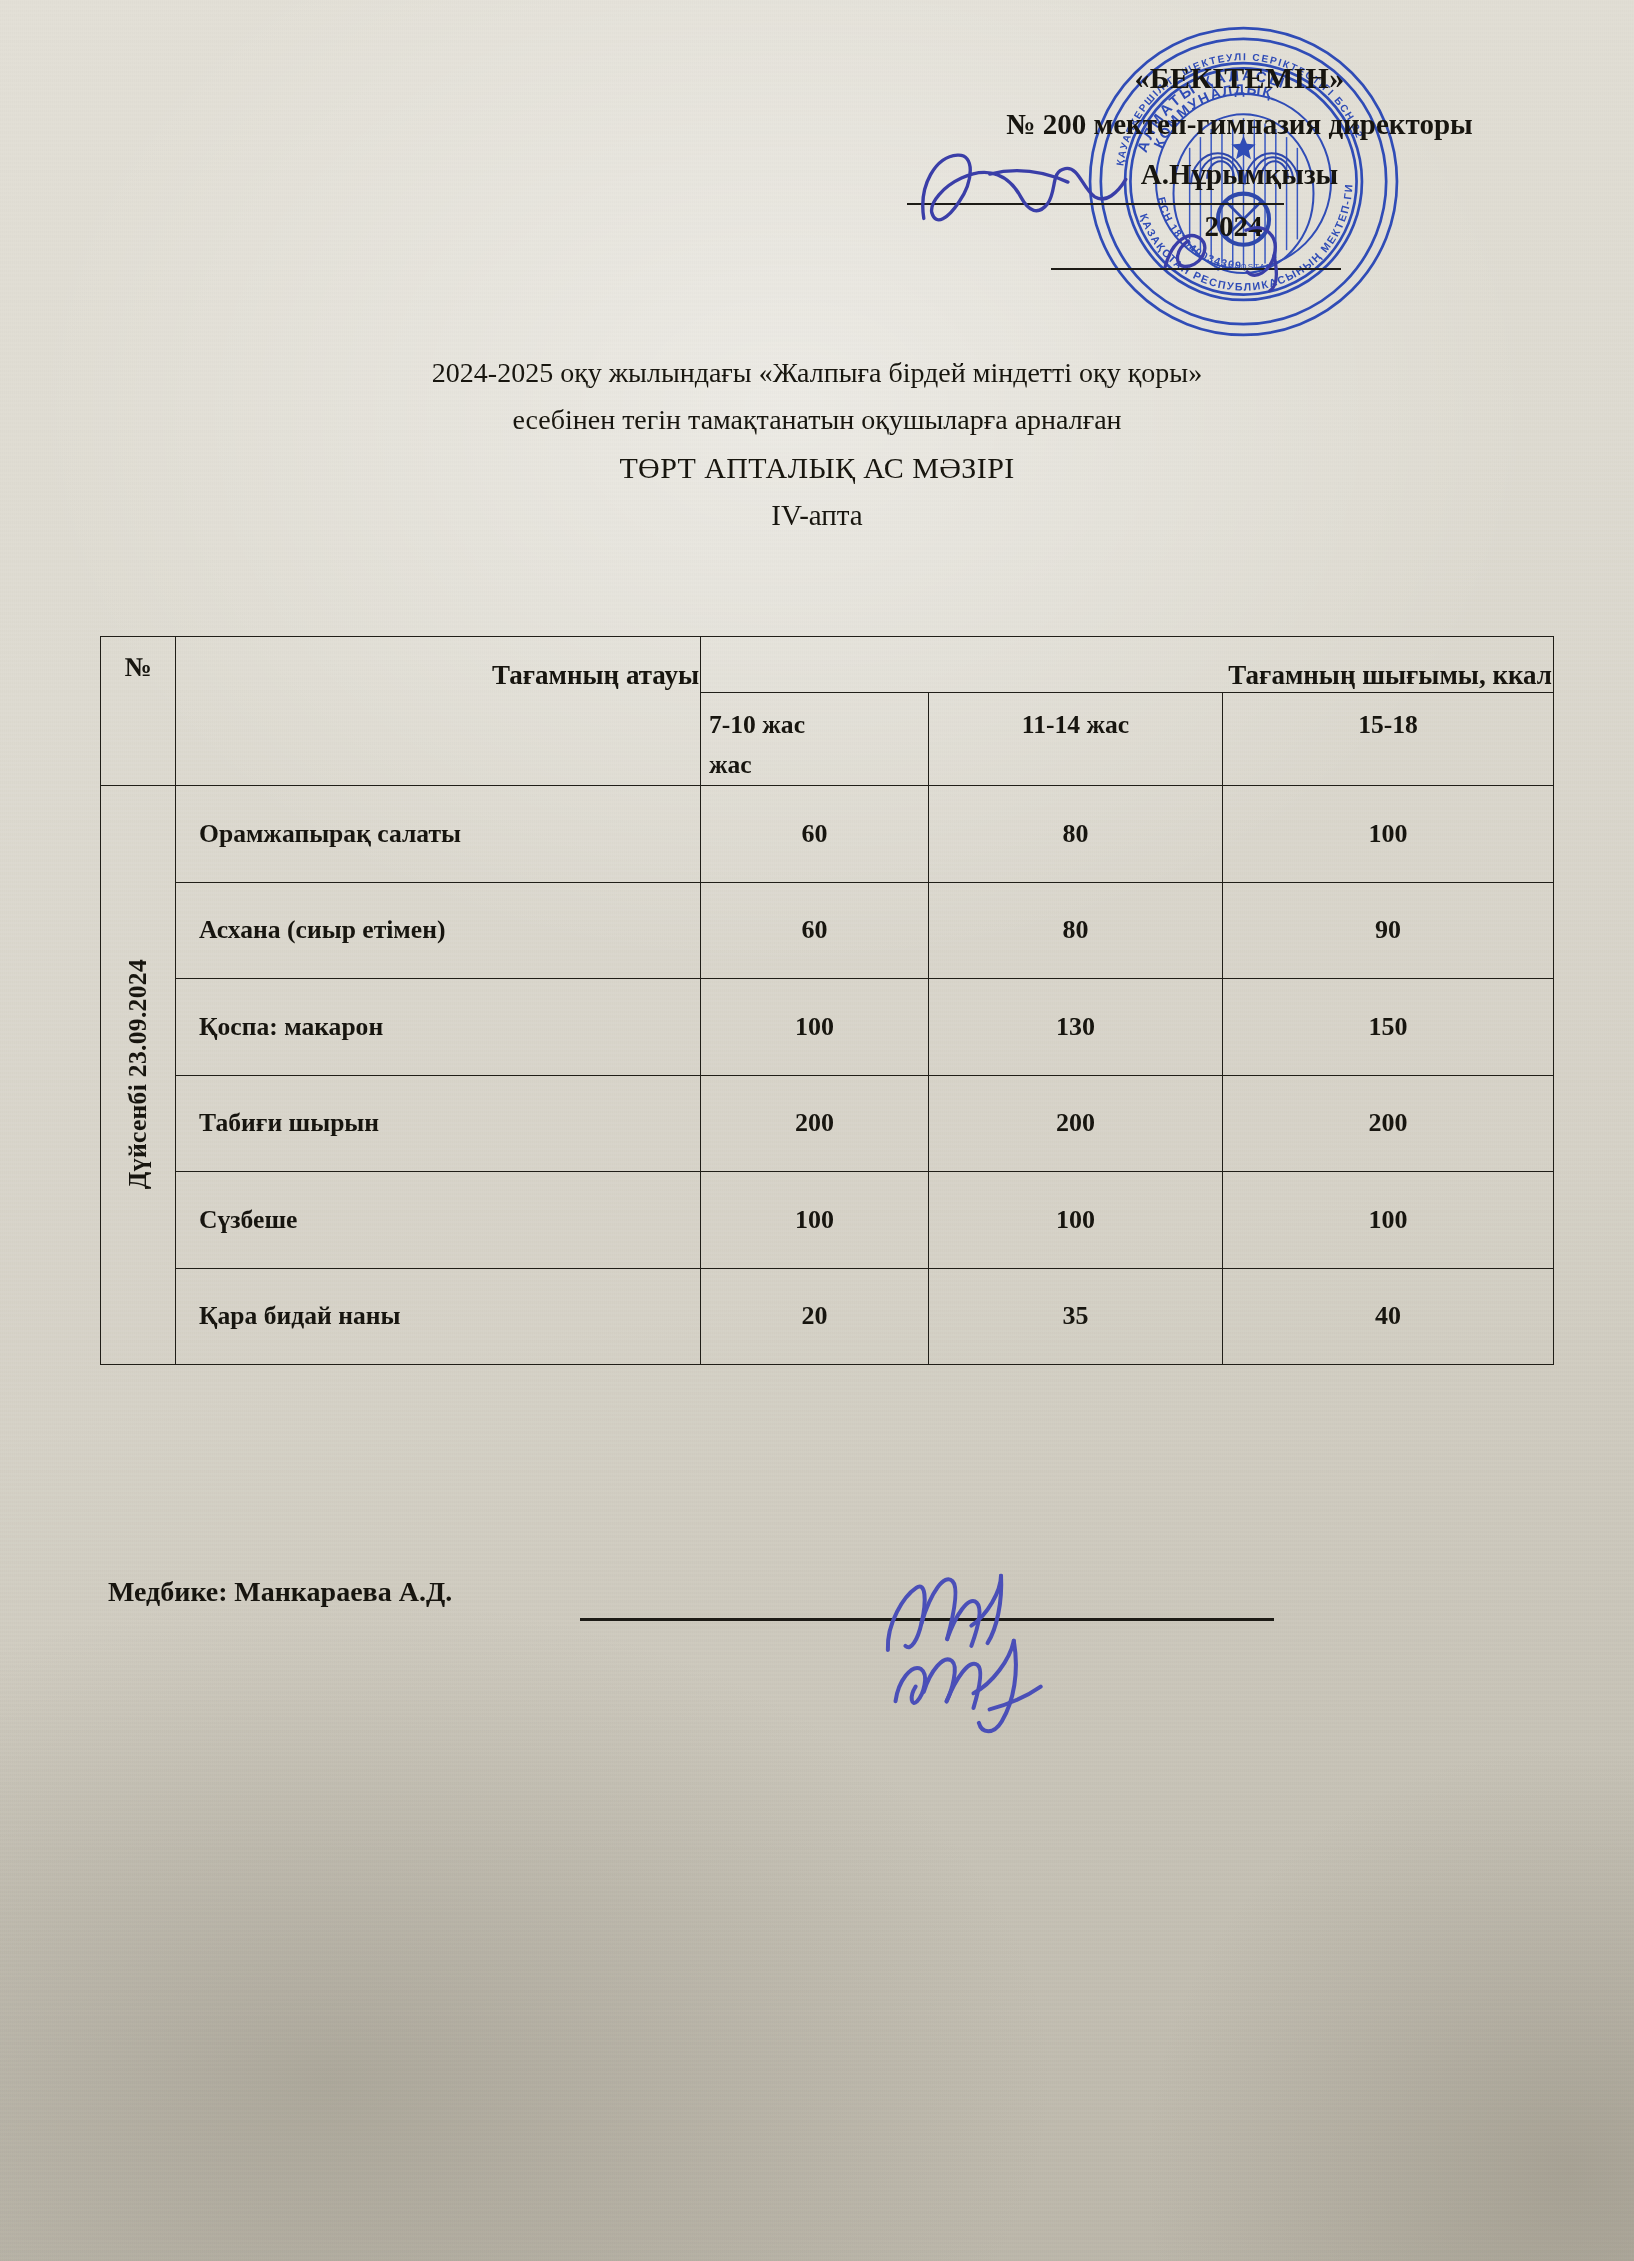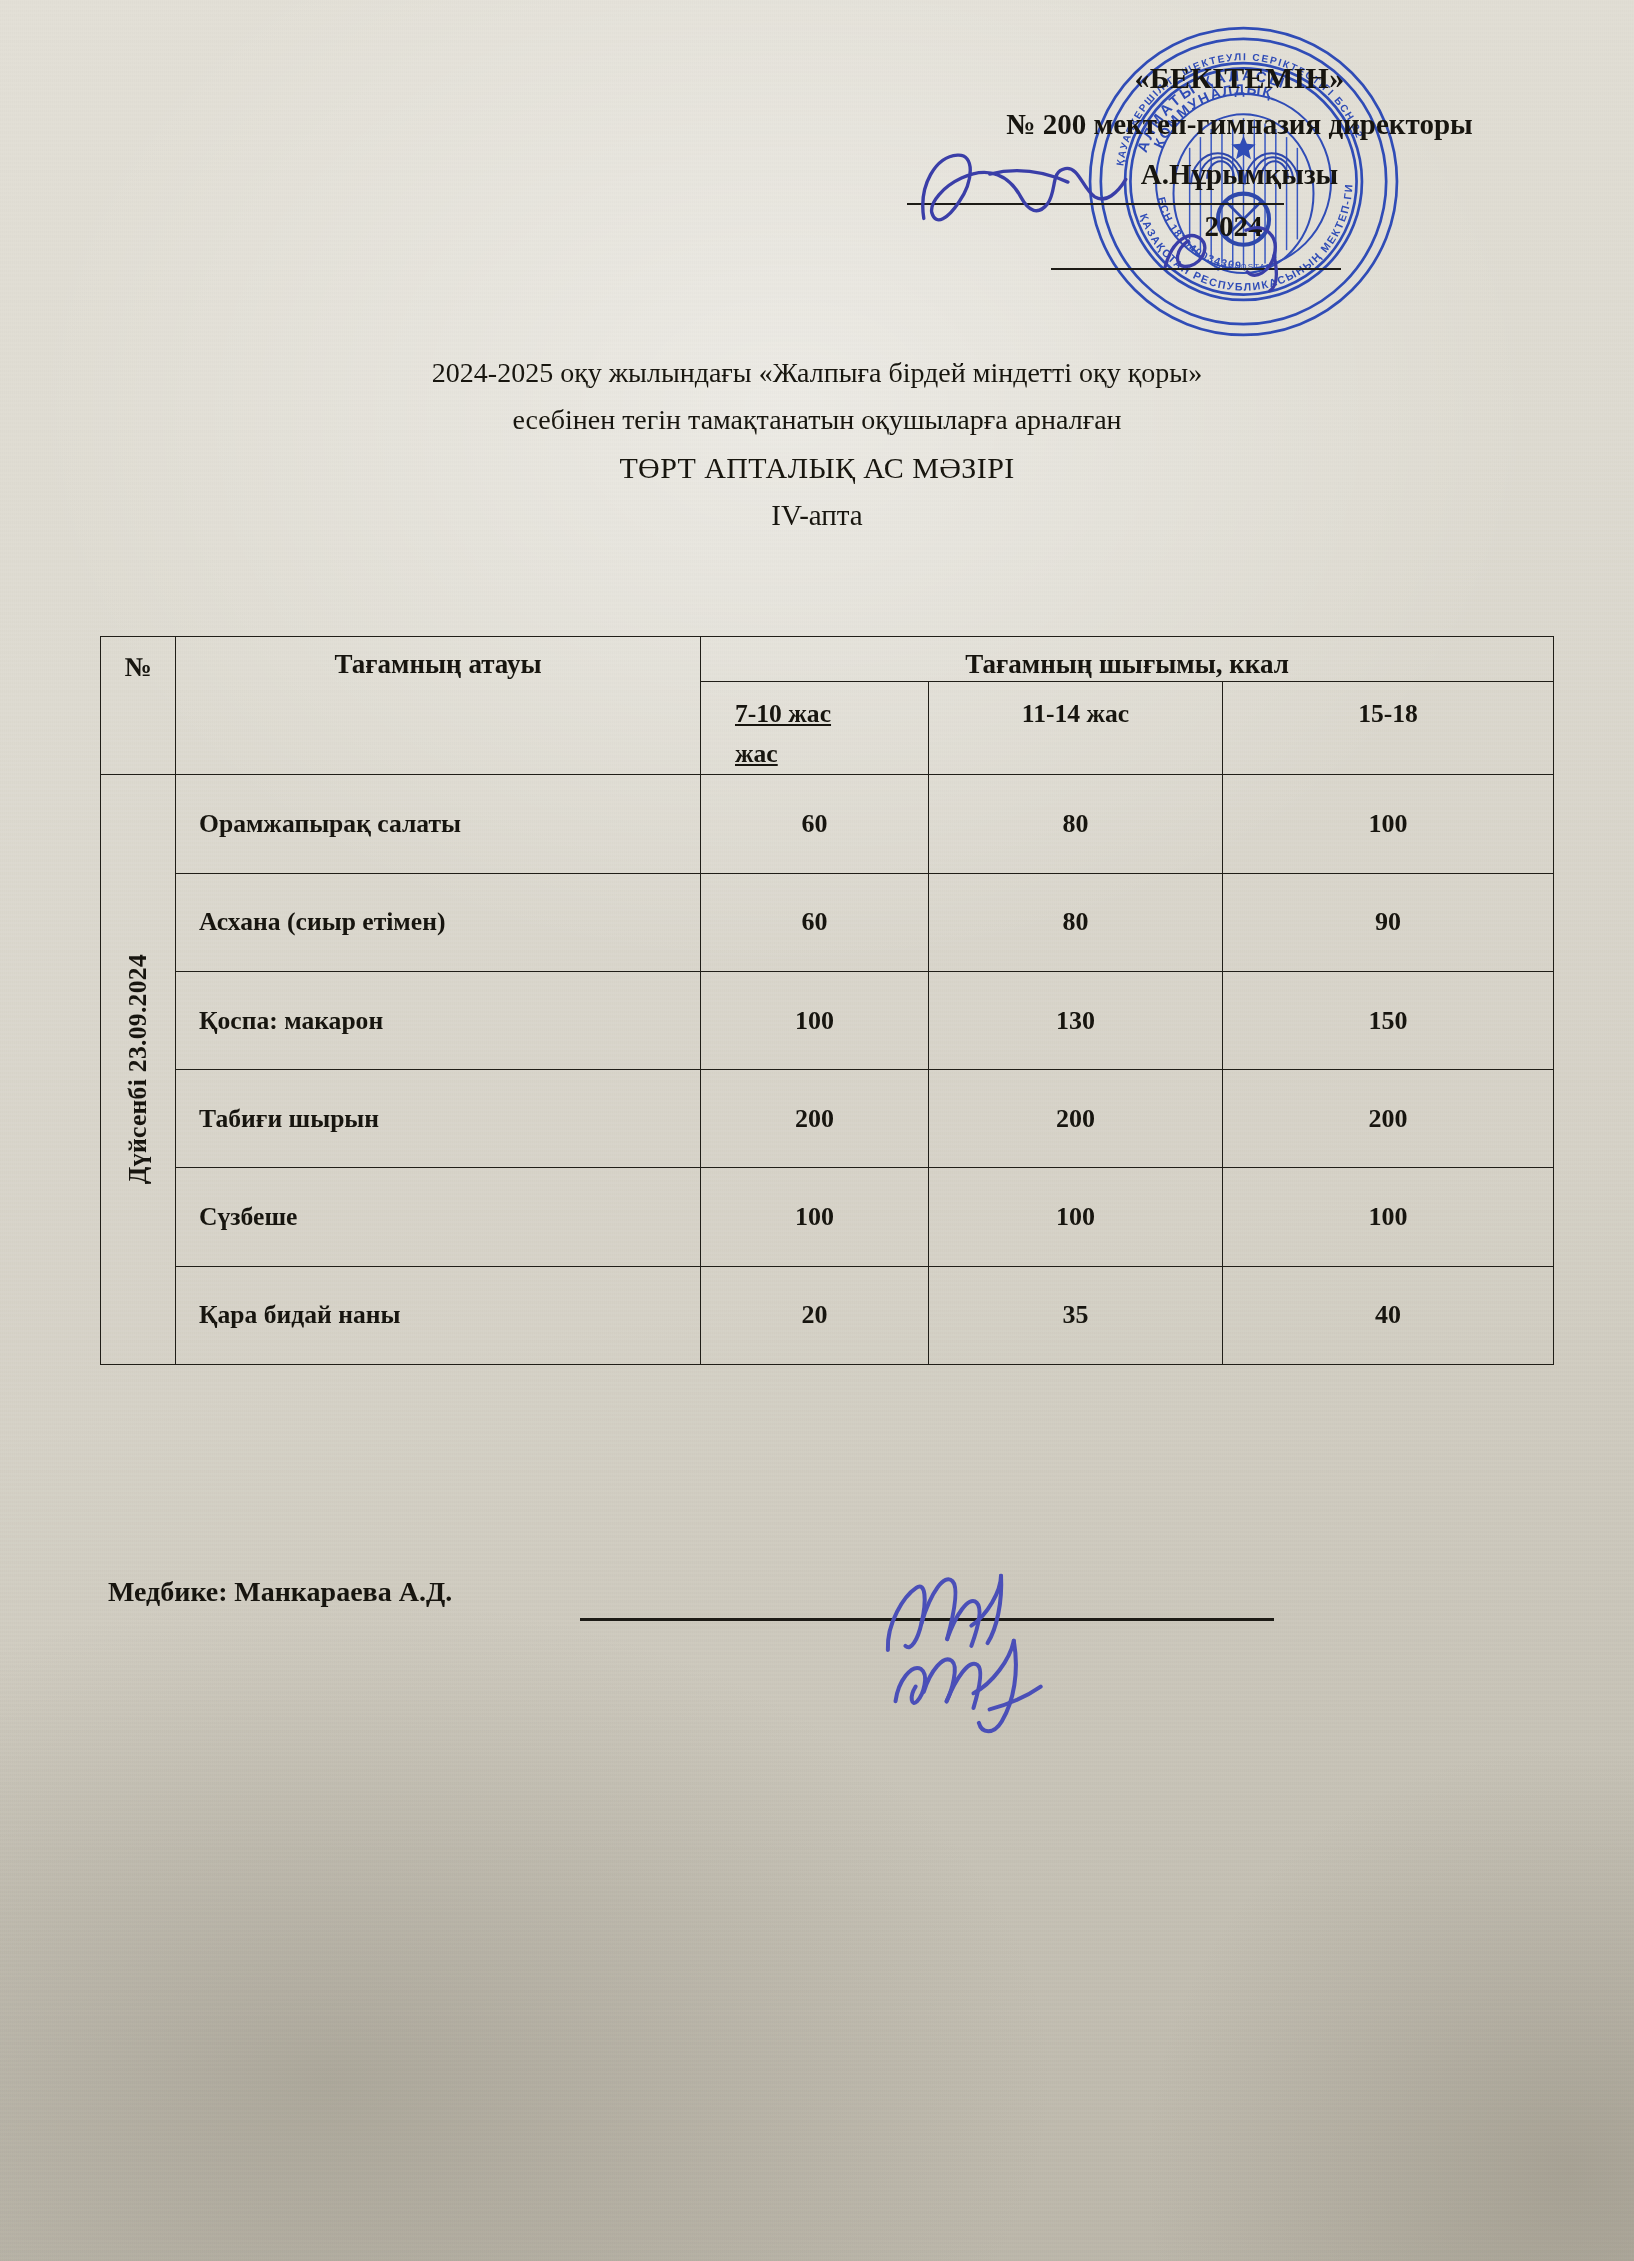--- a/index.html
+++ b/index.html
@@ -79,24 +79,24 @@
     font-weight:bold;
     color:#17150f;
     background:transparent;
   }
   col.c-no{width:75px;}
   col.c-name{width:525px;}
   col.c-a1{width:228px;}
   col.c-a2{width:294px;}
   col.c-a3{width:331px;}
 
-  th.hdr{font-size:27px;text-align:center;vertical-align:top;padding-top:12px;}
+  th.hdr{font-size:27px;text-align:right;vertical-align:top;padding-top:23px;}
   th.hdr-no{font-size:27px;text-align:center;vertical-align:top;padding-top:15px;}
   th.age{font-size:25.6px;text-align:center;vertical-align:top;padding-top:12px;line-height:1.55;}
-  th.age.left{text-align:left;padding-left:34px;text-decoration:underline;}
+  th.age.left{text-align:left;padding-left:8px;}
 
   td.daycell{
     text-align:center;vertical-align:middle;position:relative;
   }
   .dayrot{
     writing-mode:vertical-rl;
     transform:rotate(180deg);
     font-size:25.6px;line-height:1.25;
     letter-spacing:0.3px;
     white-space:nowrap;

